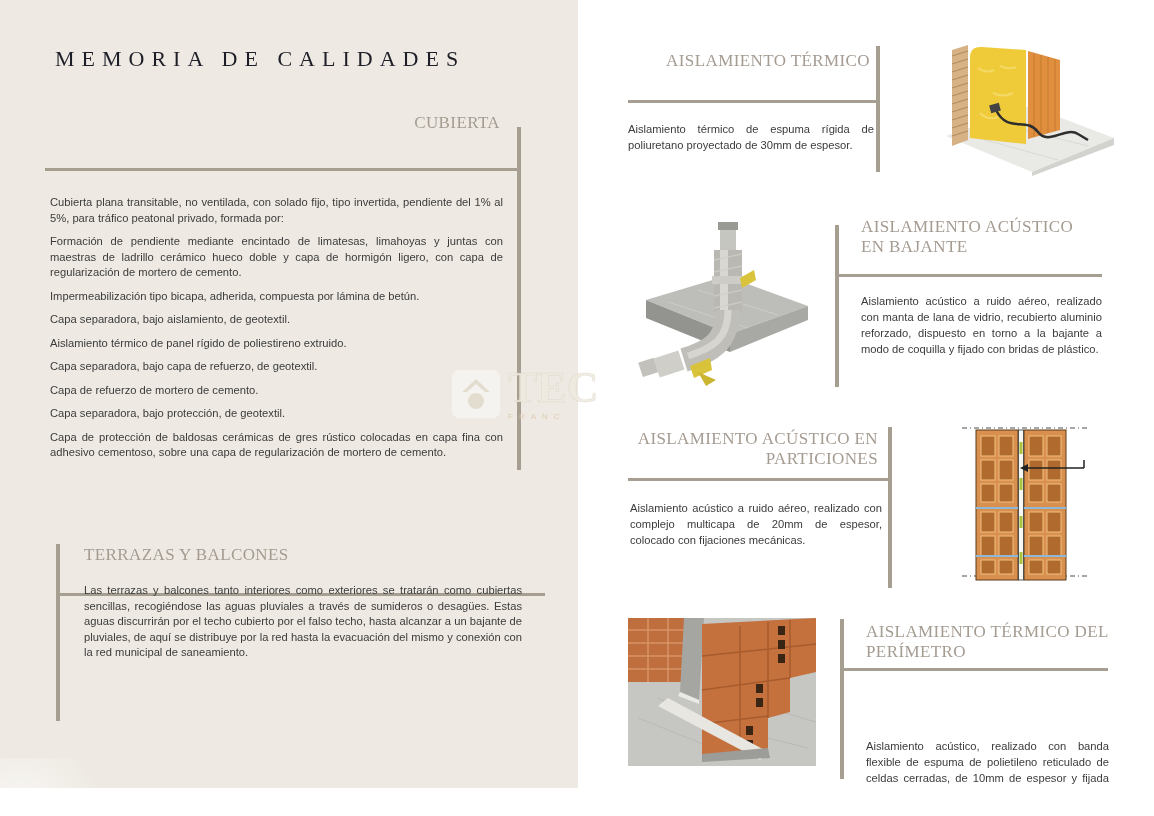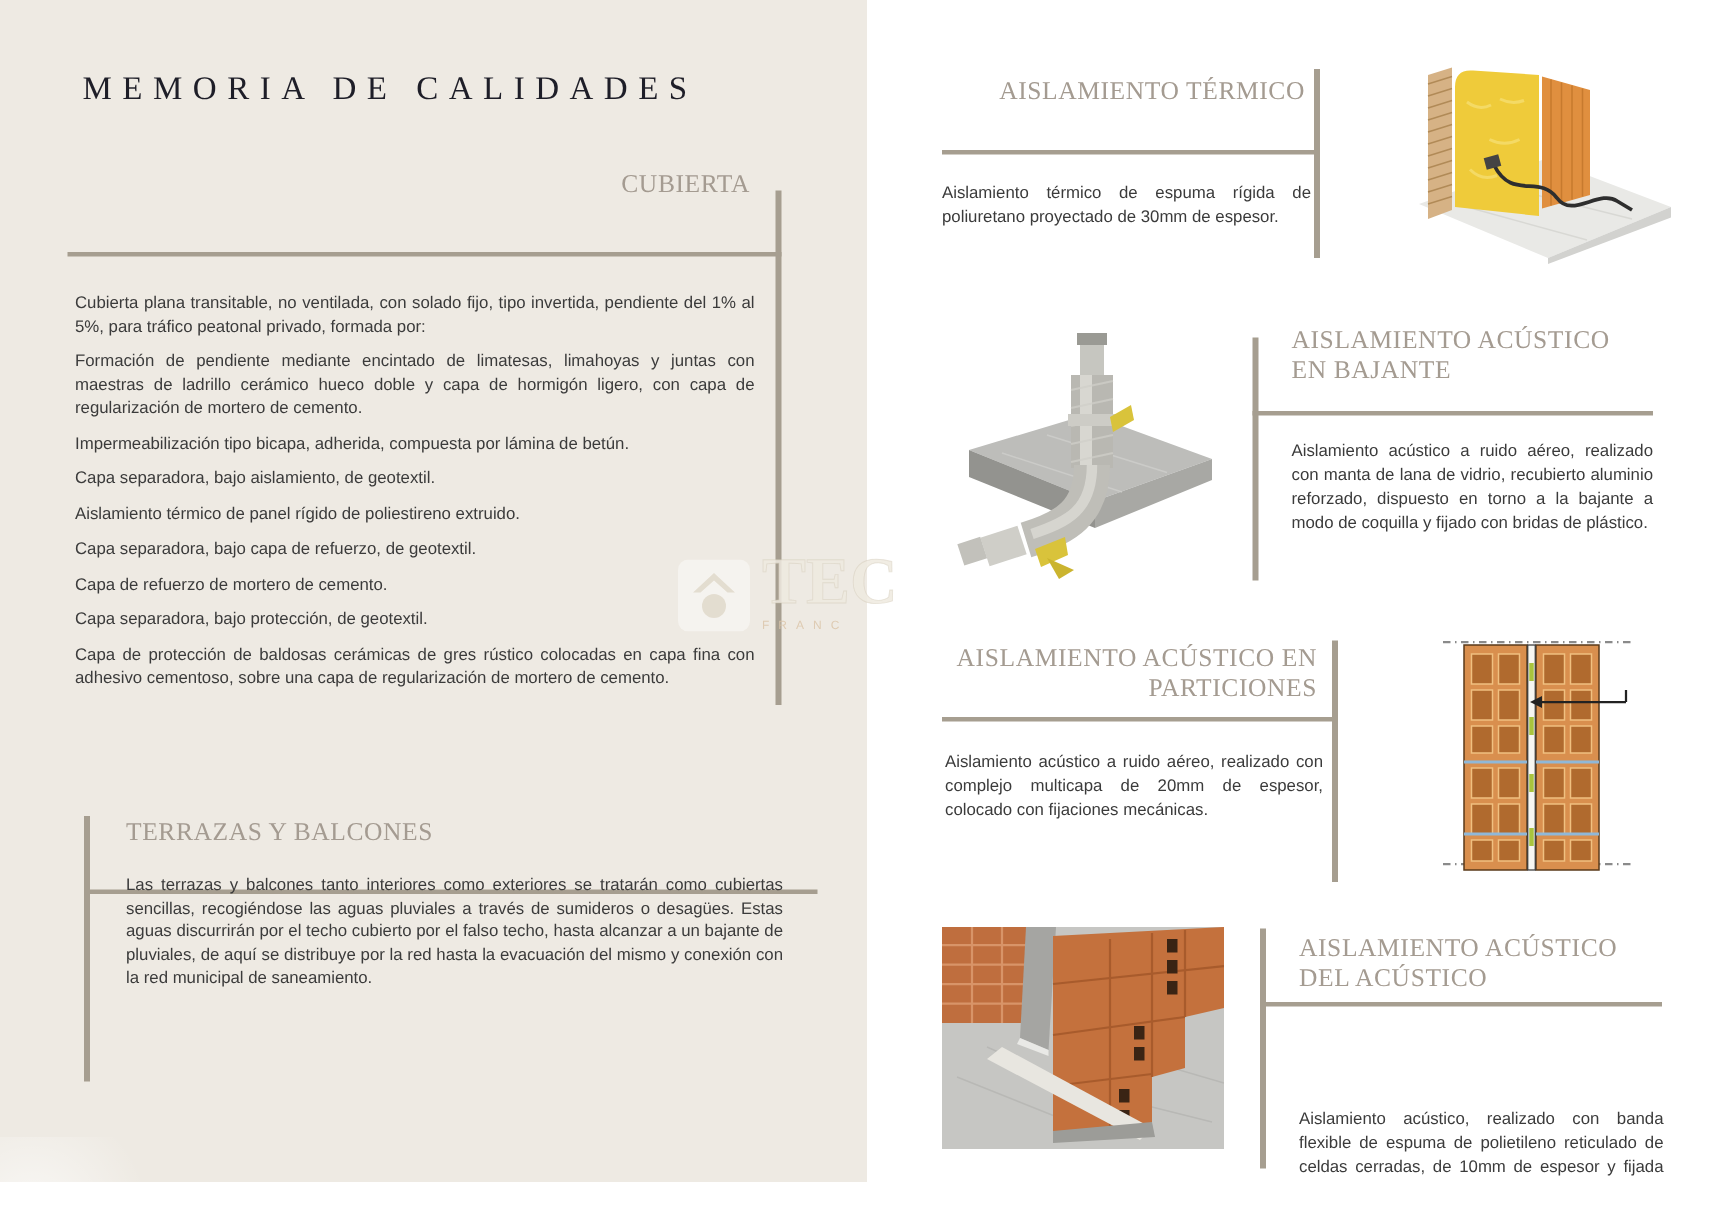--- a/index.html
+++ b/index.html
@@ -18,21 +18,21 @@
     color:#a49b91;letter-spacing:.4px;
   }
   .hline{background:#a69e90;height:3px;}
   .vline{background:#a69e90;width:4px;}
   .body-text p{
     margin:0 0 8px 0;font-size:11.2px;line-height:15.5px;color:#3b3b3b;
     text-align:justify;font-family:"Liberation Sans",sans-serif;
   }
   .body-text.rc p{line-height:16px;}
   .align-right{text-align:right;}
-  .wm{display:flex;align-items:flex-end;gap:8px;opacity:.85;}
+  .wm{display:flex;align-items:center;gap:8px;opacity:.85;}
   .wm-text{
     font-family:"Liberation Serif",serif;font-weight:bold;font-size:44px;line-height:44px;
     color:#efeae0;-webkit-text-stroke:.6px rgba(205,195,175,.45);
   }
   .wm-sub{
     font-size:8px;letter-spacing:6px;color:#dcc6ab;margin-top:2px;
   }
   .corner-glow{
     background:radial-gradient(circle at 18% 90%,rgba(255,255,255,.65),rgba(255,255,255,0) 70%);
   }
@@ -241,21 +241,21 @@
       <rect x="128" y="66" width="7" height="9"></rect>
         <rect x="128" y="80" width="7" height="9"></rect>
       <rect x="118" y="108" width="7" height="9"></rect>
         <rect x="118" y="122" width="7" height="9"></rect>
     </g>
     <polygon points="40,80 140,134 132,142 30,88" fill="#e8e6e0"></polygon>
     <polygon points="74,136 140,130 142,140 74,144" fill="#9c9c98"></polygon>
   </svg>
 
   <div class="abs vline" style="left:840px;top:619px;height:160px;"></div>
-  <div class="abs sec-heading" style="left:866px;top:622px;width:245px;">AISLAMIENTO ACÚSTICO DEL ACÚSTICO</div>
+  <div class="abs sec-heading" style="left:866px;top:622px;width:245px;">AISLAMIENTO TÉRMICO DEL PERÍMETRO</div>
   <div class="abs hline" style="left:840px;top:668px;width:268px;"></div>
   <div class="abs body-text rc" style="left:866px;top:690px;width:243px;margin-top:48px;">
       <p>Aislamiento acústico, realizado con banda flexible de espuma de polietileno reticulado de celdas cerradas, de 10mm de espesor y fijada con pasta de yeso.</p>
     </div>
 
   <div class="abs wm" style="left:452px;top:366px;width:180px;">
     <svg width="48" height="48" viewBox="0 0 48 48">
       <rect x="0" y="0" width="48" height="48" rx="7" fill="rgba(255,255,255,.5)"></rect>
       <path d="M10,22 L24,9 L38,22 L33,22 L24,14 L15,22 Z" fill="#e2dbcd"></path>
       <circle cx="24" cy="31" r="8" fill="#e2dbcd"></circle>

